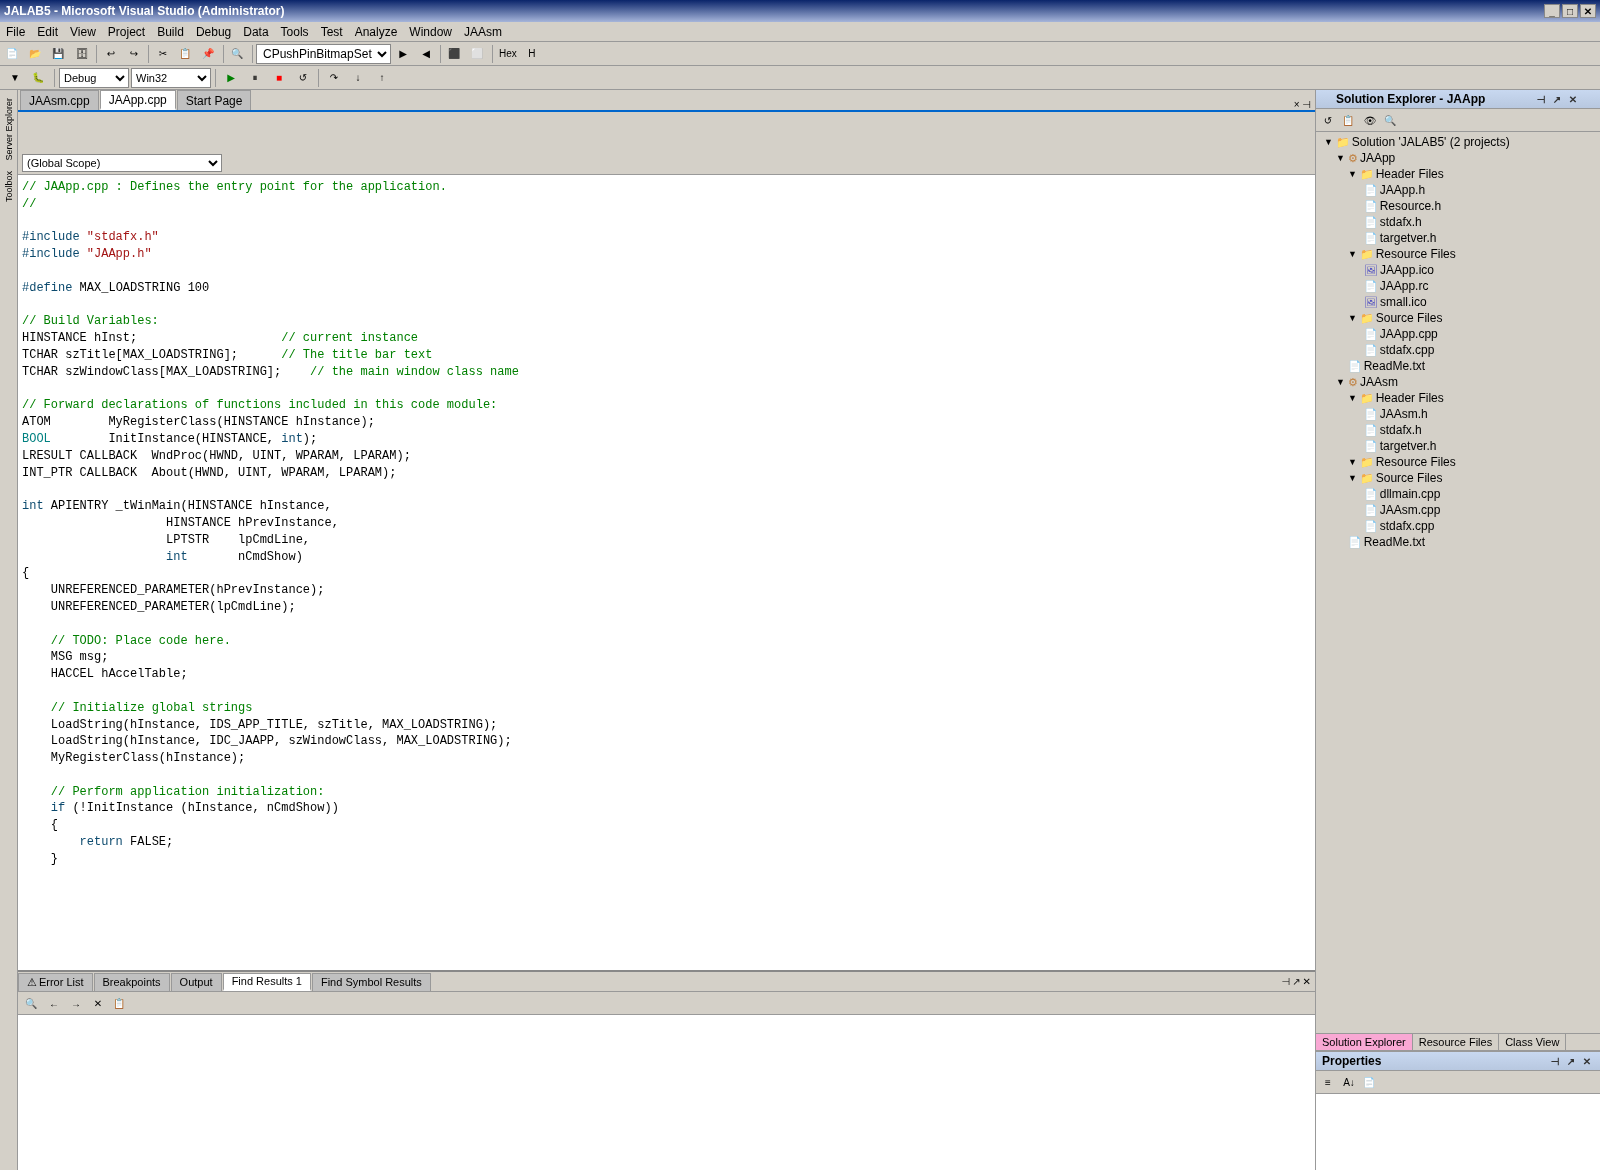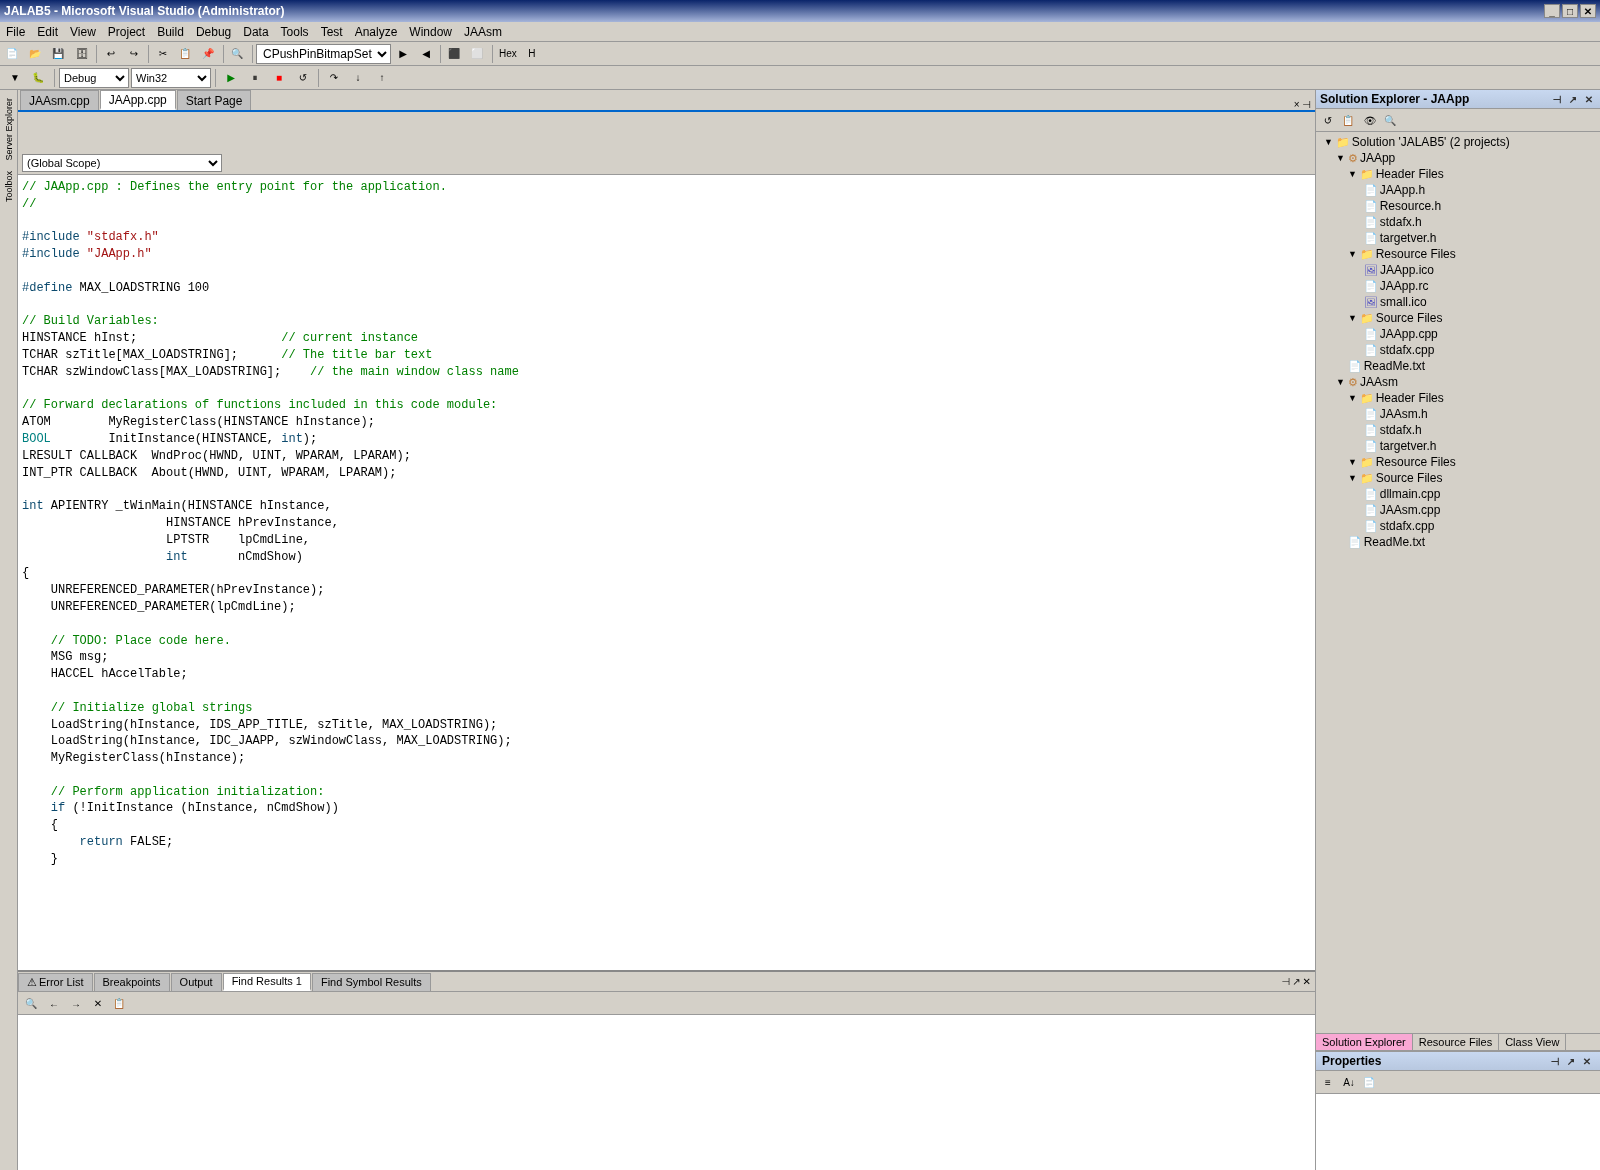--- a/index.html
+++ b/index.html
@@ -48,21 +48,21 @@
     
     
     .c-green { color: #008000; }
     .c-blue { color: #0c4a6e; }
     .c-red { color: #a31515; }
     .c-teal { color: #008080; }
     
     
     #right-panel { width: 285px; border-left: 1px solid #999; display: flex; flex-direction: column; }
     #solution-explorer { flex: 1; overflow: auto; }
-    #se-header { background: linear-gradient(to bottom, #c8d8f0, #b8c8e0); padding: 2px 4px; font-size: 12px; font-weight: bold; border-bottom: 1px solid #999; display: flex; justify-content: space-between; }
+    #se-header { background: linear-gradient(to bottom, #c8d8f0, #b8c8e0); padding: 2px 20px; font-size: 12px; font-weight: bold; border-bottom: 1px solid #999; display: flex; justify-content: space-between; }
     #se-toolbar { background: #d4d0c8; padding: 2px; display: flex; gap: 1px; border-bottom: 1px solid #999; }
     .se-btn { width: 20px; height: 18px; font-size: 10px; cursor: pointer; display: flex; align-items: center; justify-content: center; border: 1px solid transparent; }
     #se-tree { padding: 2px; overflow: auto; }
     .tree-item { display: flex; align-items: center; gap: 2px; padding: 1px 0; cursor: pointer; font-size: 12px; white-space: nowrap; }
     .tree-indent { display: inline-block; }
     .tree-arrow { font-size: 9px; cursor: pointer; width: 10px; }
     .tree-icon { font-size: 11px; }
     .folder-icon { color: #dcb67a; }
     .file-icon { color: #4040c0; }
     .project-icon { color: #c08040; }

